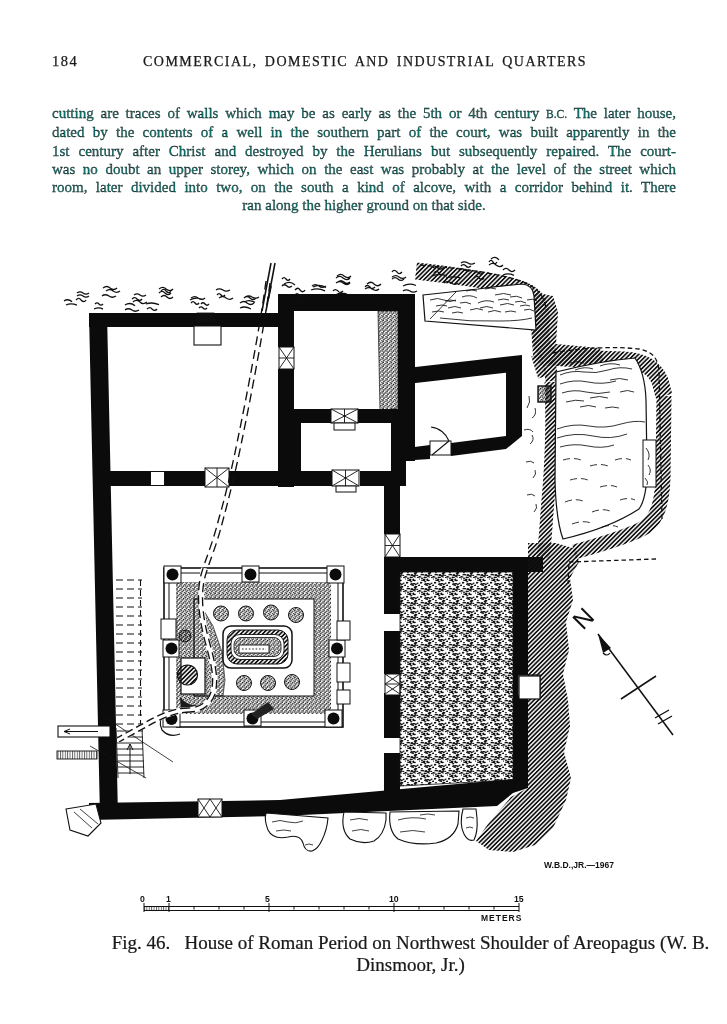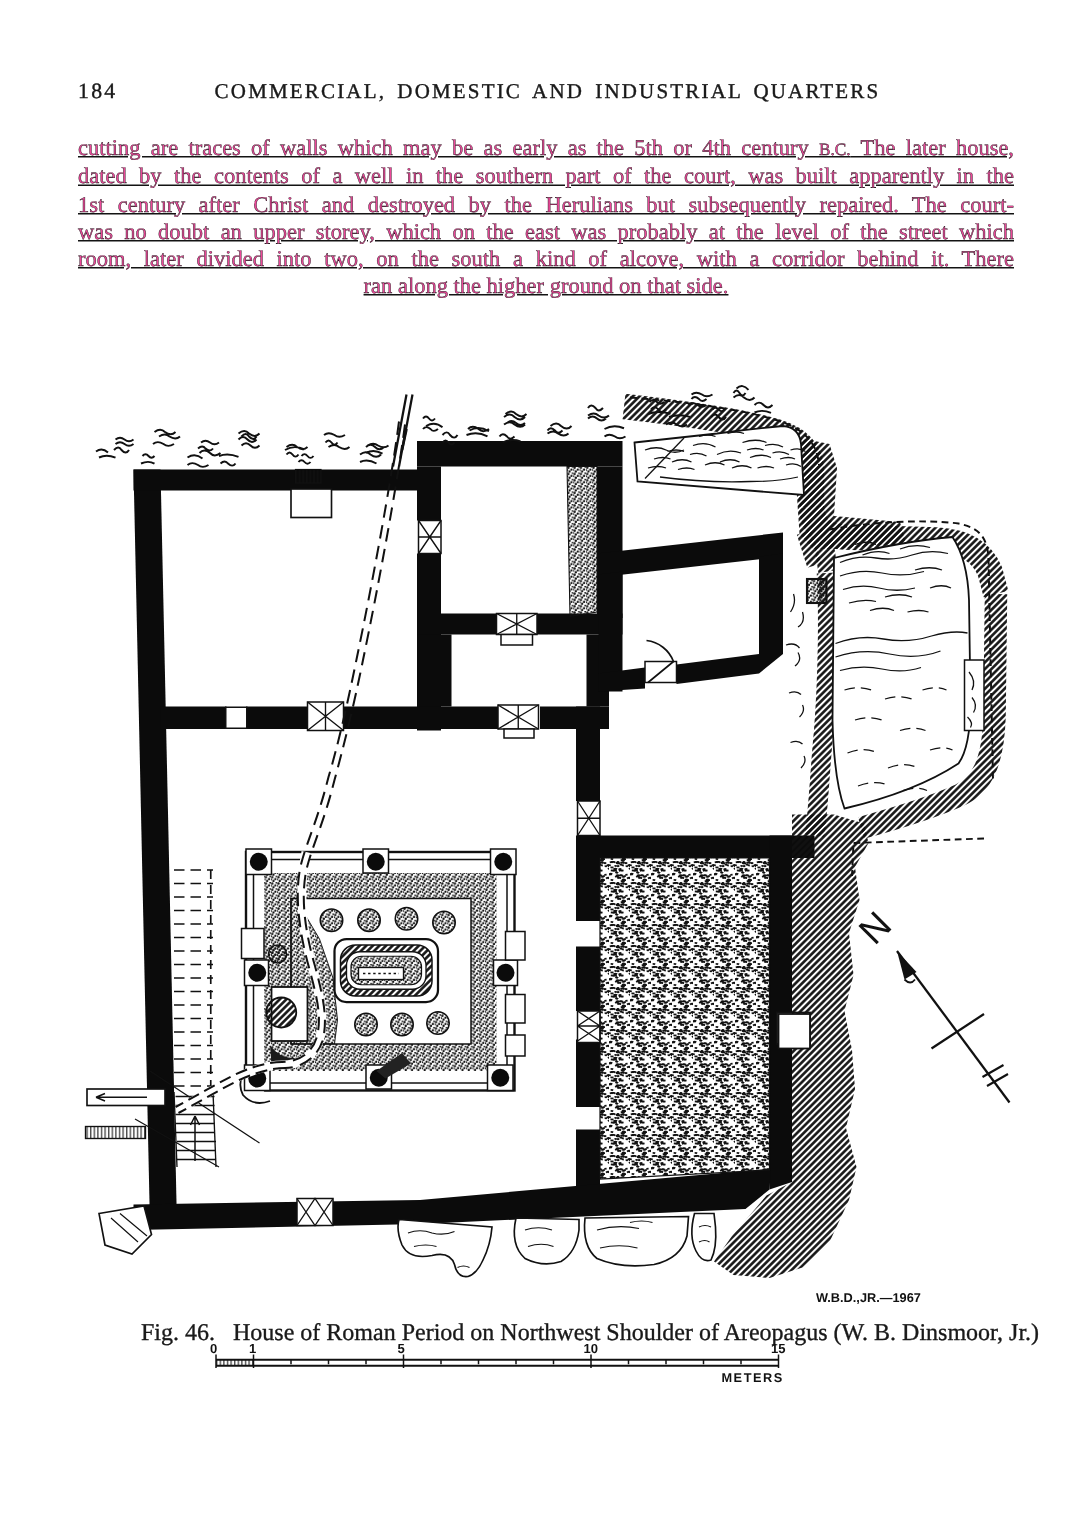--- a/index.html
+++ b/index.html
@@ -1,24 +1,24 @@
 <!DOCTYPE html>
 <html><head>
 <meta charset="utf-8">
 <style>
 html,body{margin:0;padding:0;background:#fff;}
 #page{position:relative;width:727px;height:1024px;background:#fff;overflow:hidden;
   font-family:"Liberation Serif",serif;color:#1a1a1a;}
 #pagenum{position:absolute;left:52px;top:53px;font-size:14.5px;letter-spacing:1.5px;-webkit-text-stroke:0.25px #131313;}
 #htitle{position:absolute;left:0;top:54px;width:730px;text-align:center;font-size:14px;letter-spacing:1.45px;word-spacing:2.5px;-webkit-text-stroke:0.25px #131313;}
-#body{position:absolute;left:52px;top:90px;width:624px;font-size:15px;line-height:18.3px;-webkit-text-stroke:0.28px #131313;color:#ec4899;text-decoration:underline;}
+#body{position:absolute;left:52px;top:104px;width:624px;font-size:15px;line-height:18.3px;-webkit-text-stroke:0.28px #131313;color:#0f766e;}
 #body .jl{text-align:justify;text-align-last:justify;}
 #body .ll{text-align:center;}
 .sc{font-size:11.5px;}
-#caption{position:absolute;left:94px;top:880px;font-size:16px;-webkit-text-stroke:0.22px #131313;}
+#caption{position:absolute;left:94px;top:932px;font-size:19px;text-align:center;-webkit-text-stroke:0.22px #131313;}
 svg text{font-family:"Liberation Sans",sans-serif;}
 </style>
 </head>
 <body>
 <div id="page">
 <div id="pagenum">184</div>
 <div id="htitle">COMMERCIAL, DOMESTIC AND INDUSTRIAL QUARTERS</div>
 <div id="body">
 <div class="jl">cutting are traces of walls which may be as early as the 5th or 4th century <span class="sc">B.C.</span> The later house,</div>
 <div class="jl">dated by the contents of a well in the southern part of the court, was built apparently in the</div>

